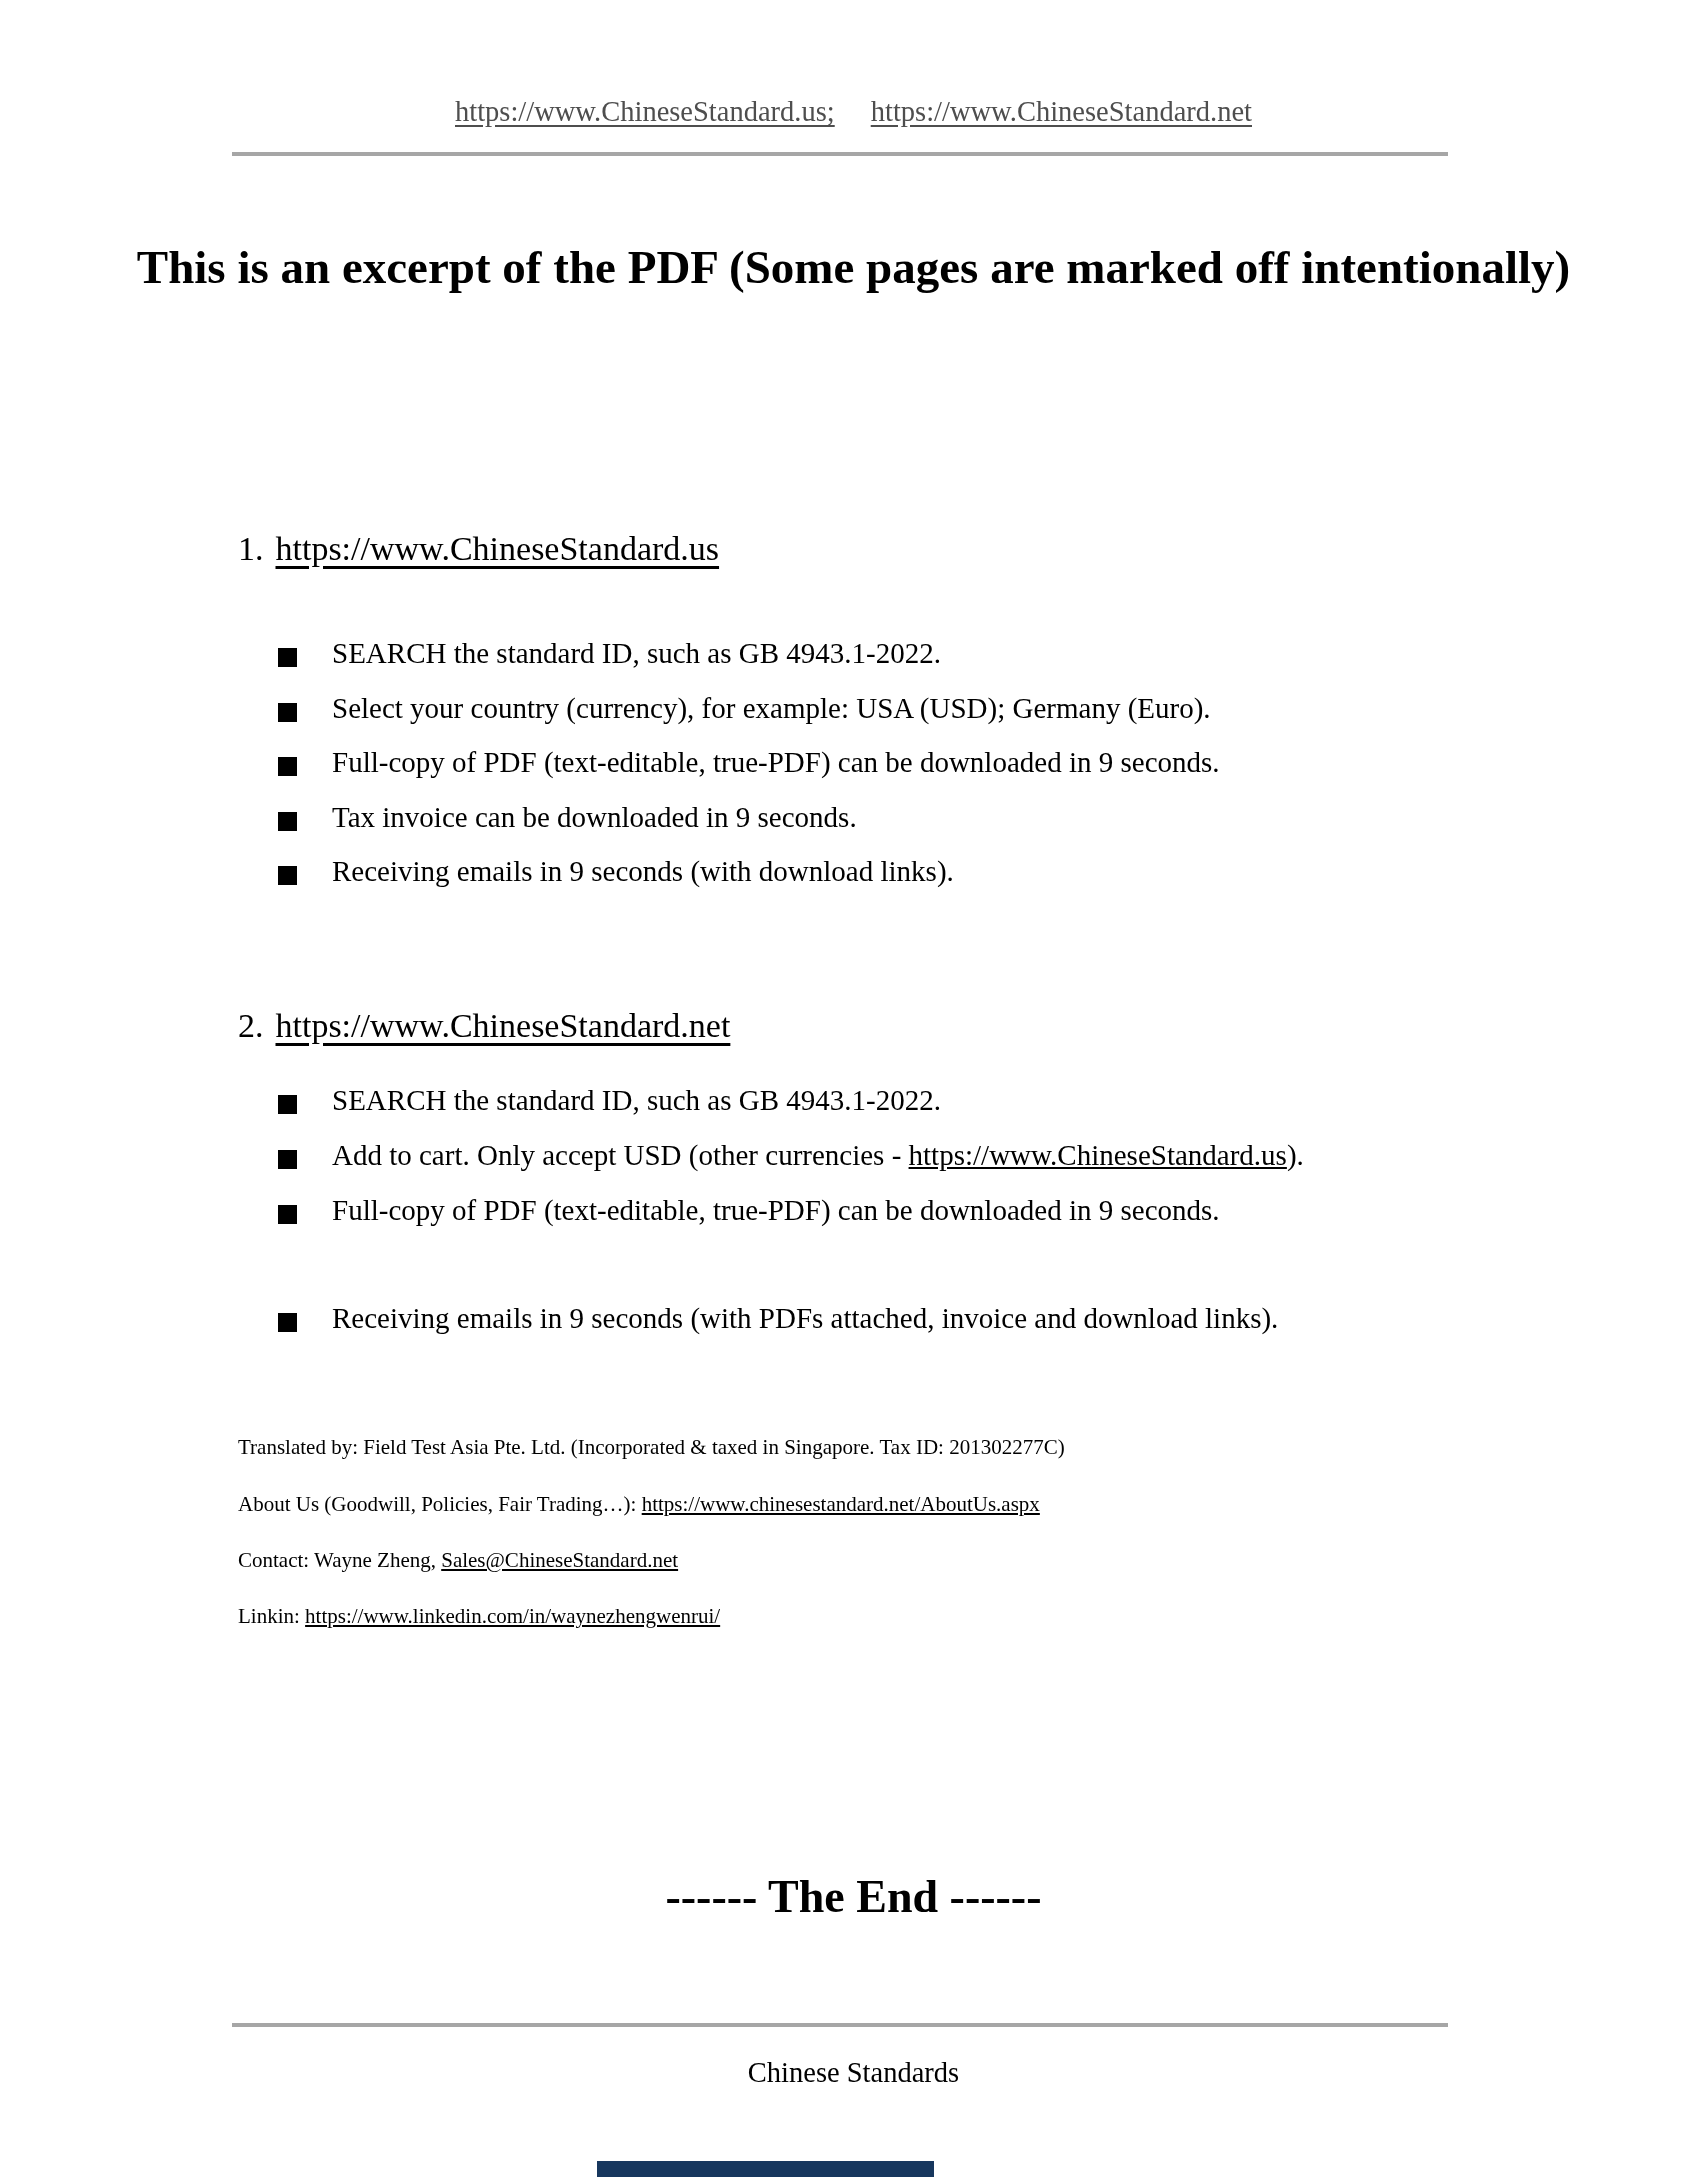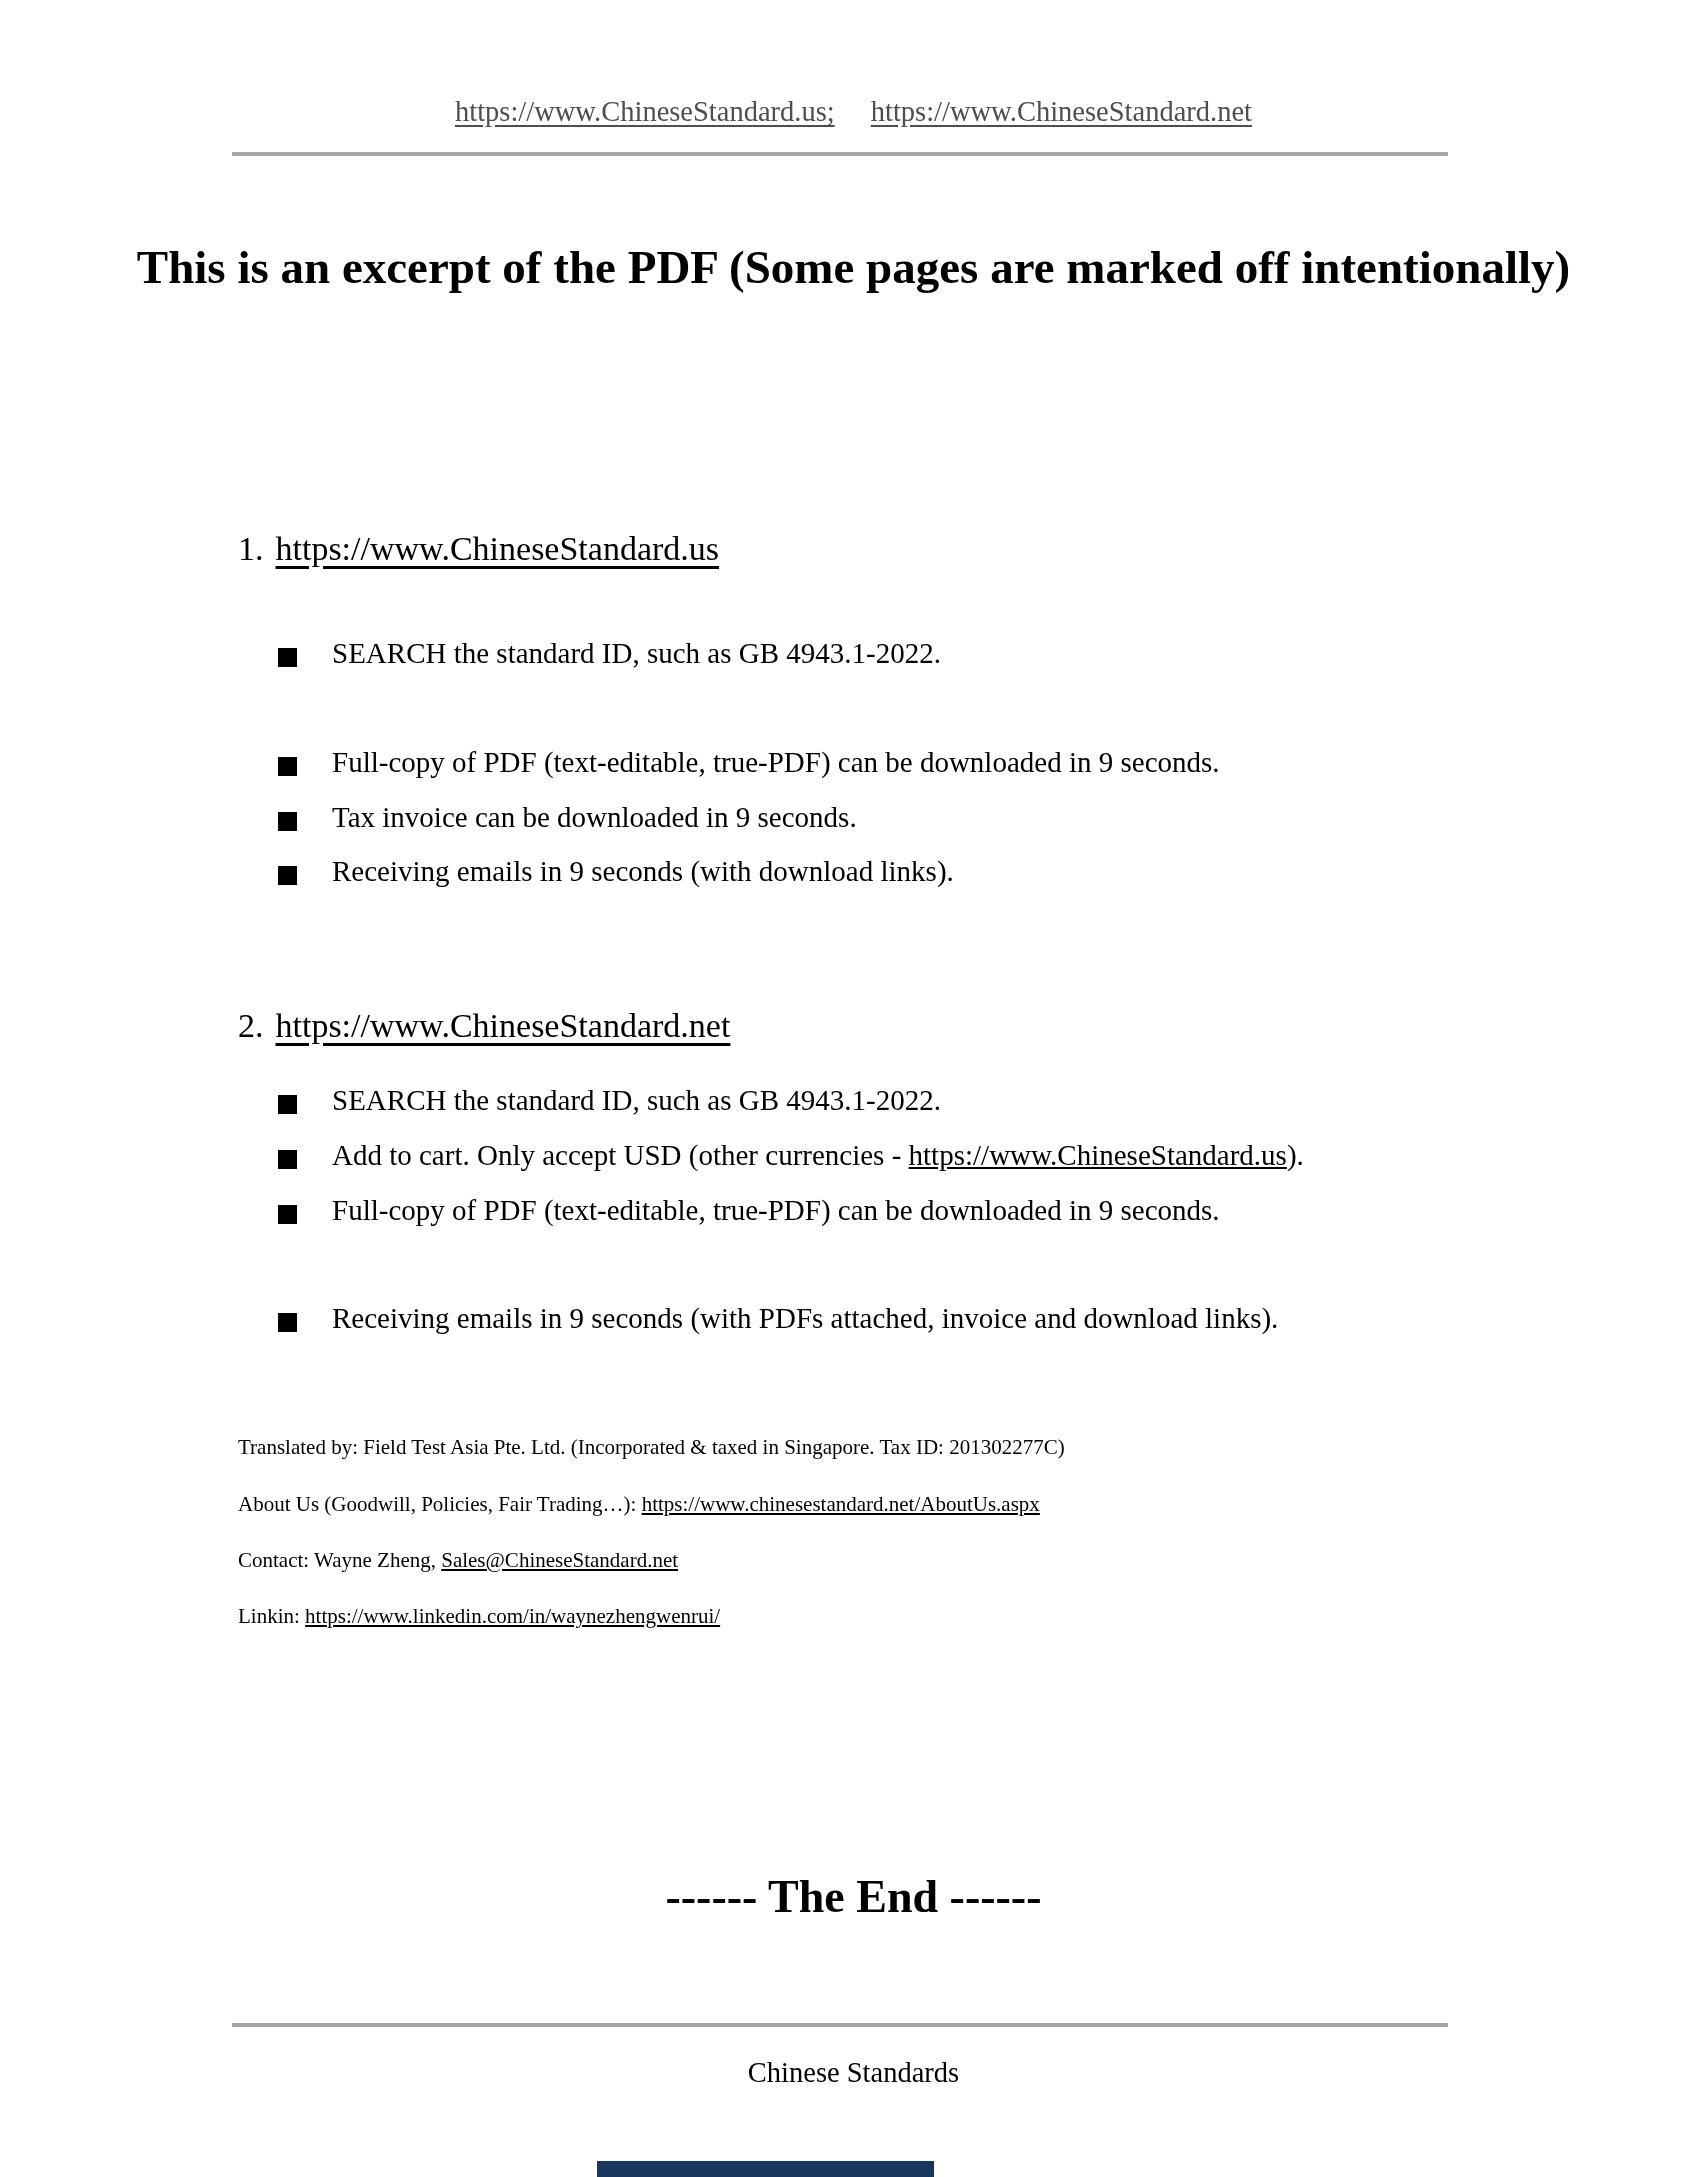--- a/index.html
+++ b/index.html
@@ -51,20 +51,24 @@
   <div class="abs centered title">This is an excerpt of the PDF (Some pages are marked off intentionally)</div>
 
   <div class="abs sec-heading" style="top:529px">
     <span class="sec-num">1.</span><span class="sec-space"></span><a class="sec-link">https://www.ChineseStandard.us</a>
   </div>
 
   <div class="abs bullet-row" style="top:636px">
     <span class="bullet-sq"></span>
     <span><span>SEARCH the standard ID, such as GB 4943.1-2022.</span><a class="inline-link"></a><span></span></span>
   </div>
+  <div class="abs bullet-row" style="top:691px">
+    <span class="bullet-sq"></span>
+    <span><span>Select your country (currency), for example: USA (USD); Germany (Euro).</span><a class="inline-link"></a><span></span></span>
+  </div>
   <div class="abs bullet-row" style="top:745px">
     <span class="bullet-sq"></span>
     <span><span>Full-copy of PDF (text-editable, true-PDF) can be downloaded in 9 seconds.</span><a class="inline-link"></a><span></span></span>
   </div>
   <div class="abs bullet-row" style="top:800px">
     <span class="bullet-sq"></span>
     <span><span>Tax invoice can be downloaded in 9 seconds.</span><a class="inline-link"></a><span></span></span>
   </div>
   <div class="abs bullet-row" style="top:854px">
     <span class="bullet-sq"></span>

